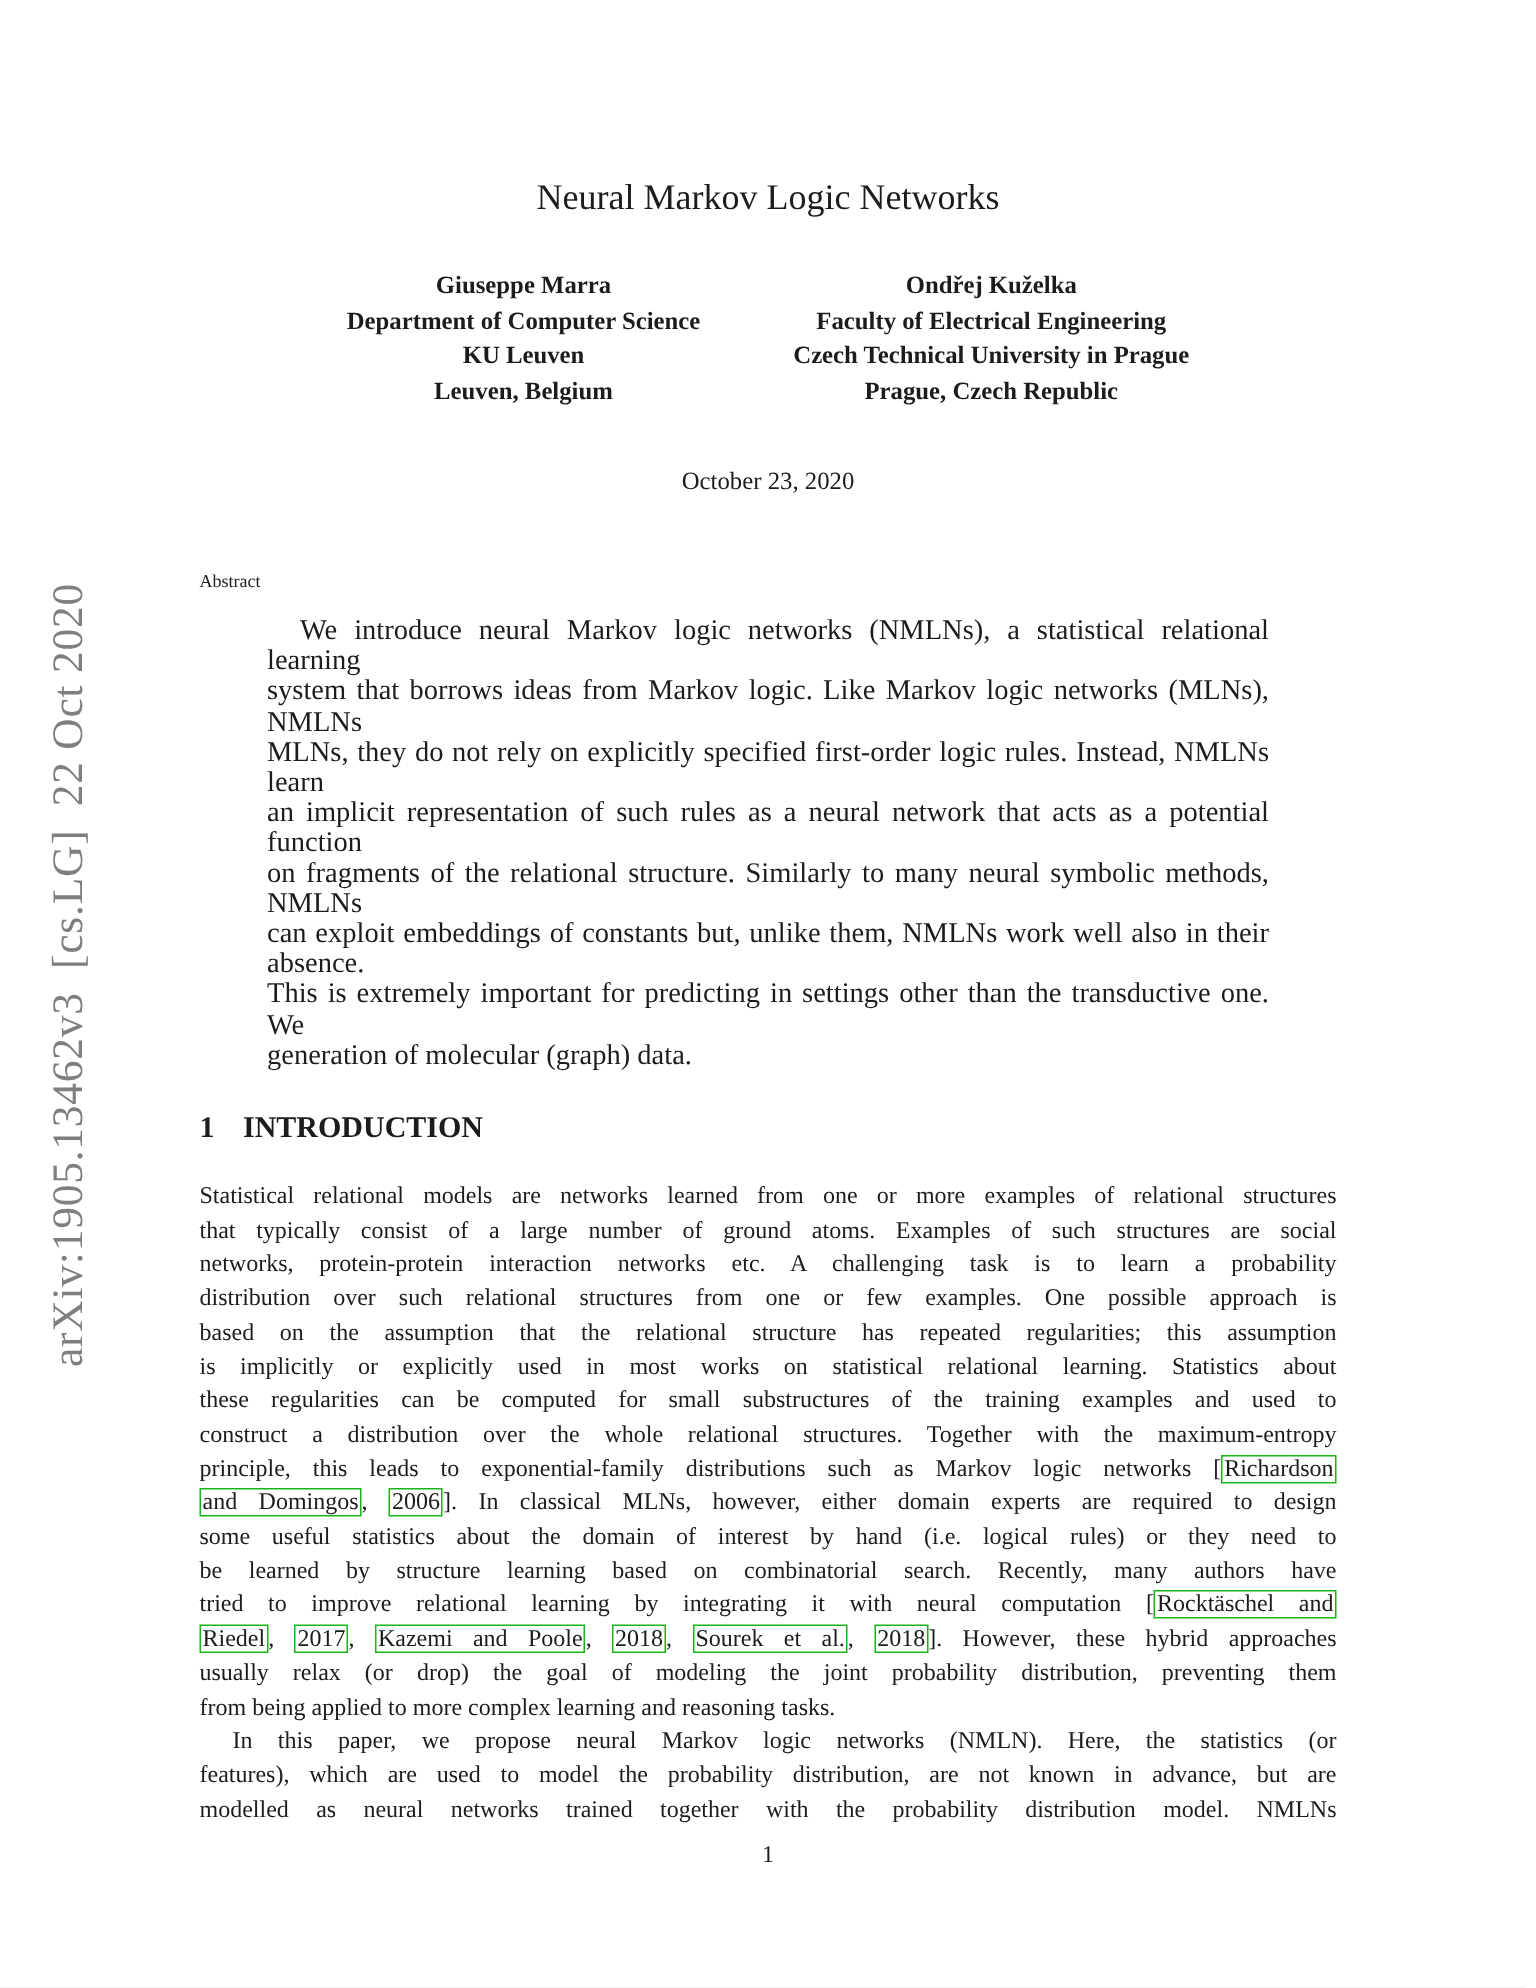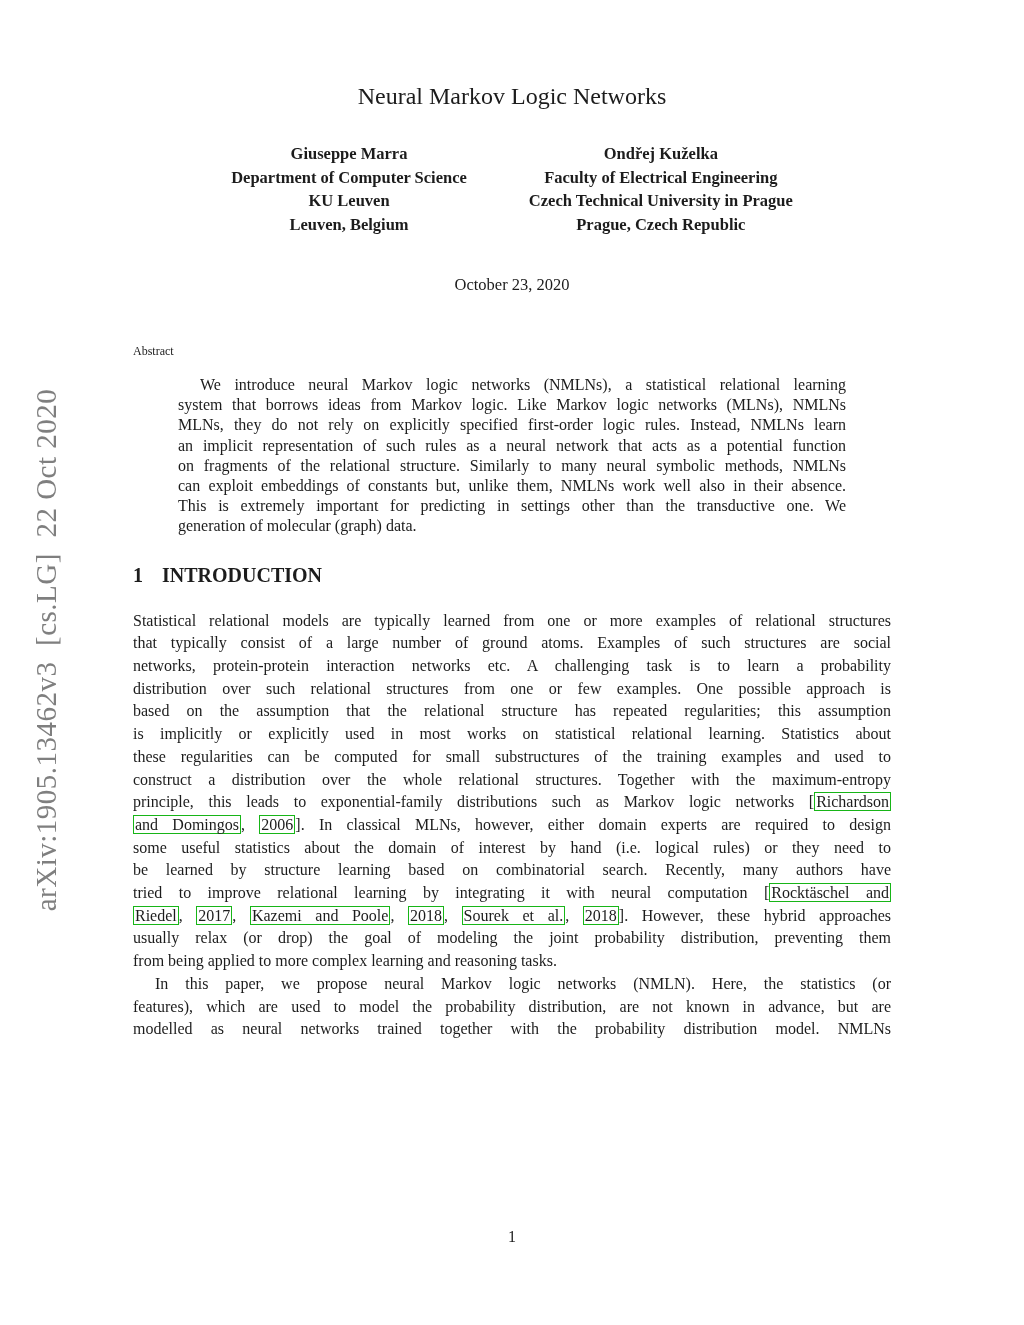--- a/index.html
+++ b/index.html
@@ -27,21 +27,21 @@
     font-size:29px;
     color:var(--gray);
     letter-spacing:0.5px;
   }
   .main{
     position:absolute;
     left:133px; top:0;
     width:758px;
   }
   .title{
-    margin-top:84px;
+    margin-top:120px;
     text-align:center;
     font-size:24px;
     line-height:1;
   }
   .authors{
     margin-top:34px;
     display:flex;
     justify-content:center;
     gap:62px;
     font-weight:bold;
@@ -60,21 +60,21 @@
   .abstract-head{
     margin-top:50px;
     text-align:left;
     font-weight:normal;
     font-size:12px;
     line-height:17px;
   }
   .abstract-body{
     margin:15px auto 0 auto;
     width:668px;
-    font-size:16px;
+    font-size:19px;
   }
   .abstract-body .tline{ line-height:20.2px; }
   .section-head{
     margin-top:28px;
     font-weight:bold;
     font-size:20px;
     line-height:20px;
   }
   .section-head .secnum{ margin-right:19px; }
   .bodytext{
@@ -139,21 +139,21 @@
         <div class="tline"><span>can exploit embeddings of constants but, unlike them, NMLNs work well also in their absence.</span></div>
         <div class="tline"><span>This is extremely important for predicting in settings other than the transductive one. We</span></div>
         <div class="tline end"><span>generation of molecular (graph) data.</span></div>
       </div>
 
     <div class="section-head">
       <span class="secnum">1</span><span>INTRODUCTION</span>
     </div>
 
     <div class="bodytext" id="body-text">
-        <div class="tline"><span>Statistical relational models are typically learned from one or more examples of relational structures</span></div>
+        <div class="tline"><span>Statistical relational models are networks learned from one or more examples of relational structures</span></div>
         <div class="tline"><span>that typically consist of a large number of ground atoms. Examples of such structures are social</span></div>
         <div class="tline"><span>networks, protein-protein interaction networks etc. A challenging task is to learn a probability</span></div>
         <div class="tline"><span>distribution over such relational structures from one or few examples. One possible approach is</span></div>
         <div class="tline"><span>based on the assumption that the relational structure has repeated regularities; this assumption</span></div>
         <div class="tline"><span>is implicitly or explicitly used in most works on statistical relational learning. Statistics about</span></div>
         <div class="tline"><span>these regularities can be computed for small substructures of the training examples and used to</span></div>
         <div class="tline"><span>construct a distribution over the whole relational structures. Together with the maximum-entropy</span></div>
         <div class="tline"><span>principle, this leads to exponential-family distributions such as Markov logic networks [</span><span class="cite">Richardson</span></div>
         <div class="tline"><span class="cite">and Domingos</span><span>, </span><span class="cite">2006</span><span>]. In classical MLNs, however, either domain experts are required to design</span></div>
         <div class="tline"><span>some useful statistics about the domain of interest by hand (i.e. logical rules) or they need to</span></div>

